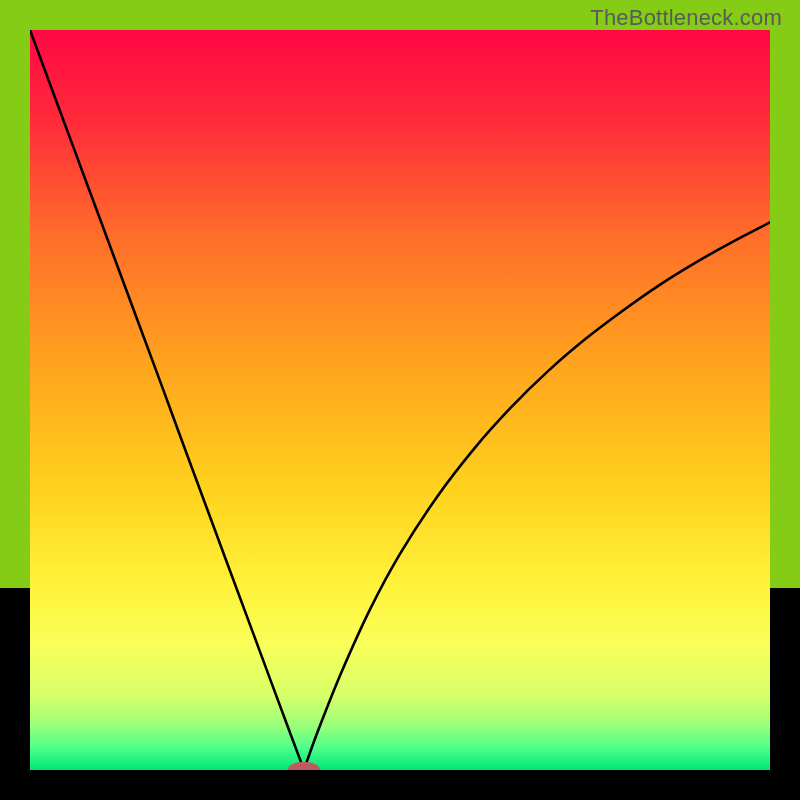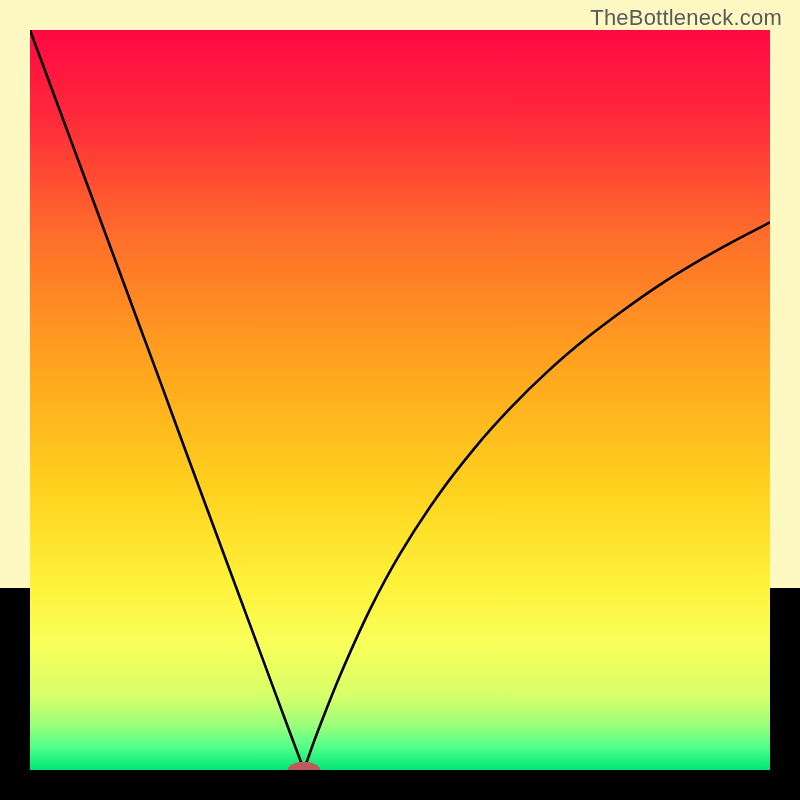--- a/index.html
+++ b/index.html
@@ -1,21 +1,21 @@
 <!DOCTYPE html>
 <html><head>
 <meta charset="utf-8">
 <style>
   * { margin: 0; padding: 0; box-sizing: border-box; }
   html, body { width: 800px; height: 800px; overflow: hidden; background: #000; }
   .container {
     width: 800px;
     height: 588px;
     position: relative;
-    background: #fef9c3;
+    background: #84cc16;
   }
   .watermark {
     position: absolute;
     top: 5px;
     right: 18px;
     color: #5a5a5a;
     font-family: Arial, Helvetica, sans-serif;
     font-size: 22px;
     font-weight: 500;
     z-index: 10;

